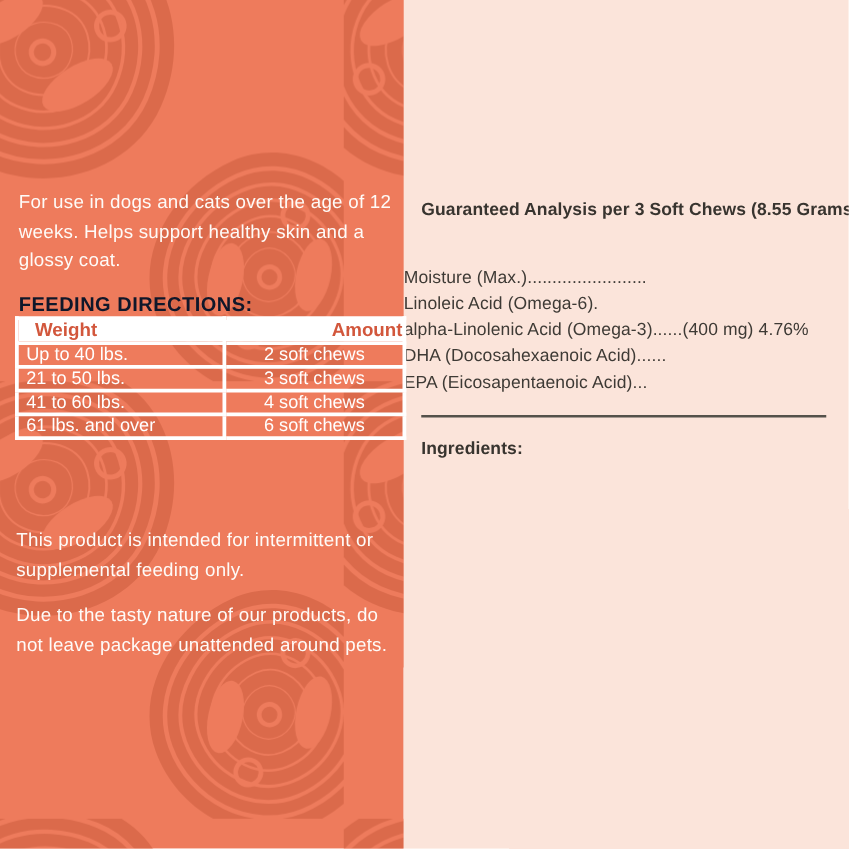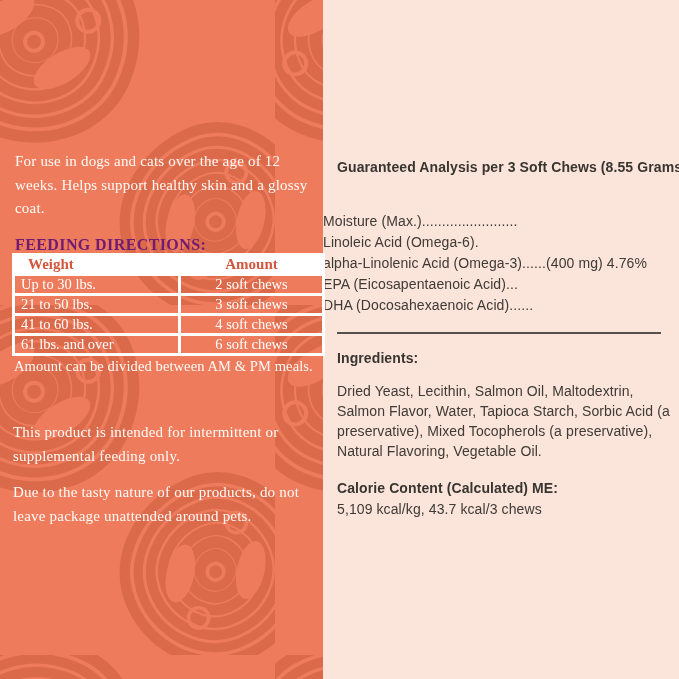--- a/index.html
+++ b/index.html
@@ -4,43 +4,42 @@
 <style>
   html,body{margin:0;padding:0;background:#fff;}
   .stage{
     position:relative;width:679px;height:679px;overflow:hidden;
     font-family:"Liberation Sans", sans-serif;
   }
   
   .left-panel{
     position:absolute;left:0;top:0;width:323px;height:534px;
     background:var(--panel-orange,#EE7B5C);
-    font-family:Liberation Serif, serif;
   }
   .left-panel svg.bg{position:absolute;left:0;top:0;}
   .left-content{position:absolute;left:0;top:0;width:100%;height:100%;z-index:1;}
   .intro-text{
     position:absolute;left:15px;top:150px;width:303px;
     color:#FEFBF8;font-size:15px;line-height:23.5px;letter-spacing:.2px;
   }
   .feeding-heading{
     position:absolute;left:15px;top:236px;
-    color:#701a75;font-size:16px;font-weight:bold;letter-spacing:.4px;white-space:nowrap;text-align:center;
+    color:#0f172a;font-size:16px;font-weight:bold;letter-spacing:.4px;white-space:nowrap;text-align:center;
   }
   .feed-table{
     position:absolute;left:12px;top:253px;width:291px;
     border-collapse:collapse;table-layout:fixed;
   }
   .feed-table th,.feed-table td{border:3px solid var(--white,#fff);overflow:hidden;}
   .feed-table th{
     background:var(--white,#fff);color:var(--table-header-text,#D2573C);
     font-weight:bold;font-size:15px;height:15px;padding:0;
   }
   .feed-table th.w{width:150px;text-align:left;padding-left:13px;}
-  .feed-table th.a{width:141px;text-align:center;}
+  .feed-table th.a{width:141px;text-align:right;}
   .feed-table td{color:#fff;font-size:14.5px;height:16px;padding:0;}
   .feed-table td.w{text-align:left;padding-left:6px;}
   .feed-table td.a{text-align:center;}
   .feeding-note{
     position:absolute;left:14px;top:358px;width:305px;
     color:#FEFBF8;font-size:14.5px;letter-spacing:.1px;white-space:nowrap;
   }
   .para{
     position:absolute;color:#FEFBF8;font-size:15px;line-height:23.5px;letter-spacing:.2px;
   }
@@ -115,59 +114,55 @@
 
       <table class="feed-table">
         <thead>
           <tr>
             <th class="w">Weight</th>
             <th class="a">Amount</th>
           </tr>
         </thead>
         <tbody>
           <tr>
-            <td class="w">Up to 30 lbs.</td>
+            <td class="w">Up to 40 lbs.</td>
             <td class="a">2 soft chews</td>
           </tr>
           <tr>
             <td class="w">21 to 50 lbs.</td>
             <td class="a">3 soft chews</td>
           </tr>
           <tr>
             <td class="w">41 to 60 lbs.</td>
             <td class="a">4 soft chews</td>
           </tr>
           <tr>
             <td class="w">61 lbs. and over</td>
             <td class="a">6 soft chews</td>
           </tr>
         </tbody>
       </table>
 
-      <div class="feeding-note">Amount can be divided between AM &amp; PM meals.</div>
 
       <div class="para p3">Due to the tasty nature of our products, do not leave package unattended around pets.</div>
 
       <div class="para p2">This product is intended for intermittent or supplemental feeding only.</div>
     </div>
   </div>
 
   <div class="right-panel">
     <div class="h ga-heading">Guaranteed Analysis per 3 Soft Chews (8.55 Grams):</div>
 
     <div class="ga-list">
       <div>Moisture (Max.)........................</div>
       <div>Linoleic Acid (Omega-6).</div>
       <div>alpha-Linolenic Acid (Omega-3)......(400 mg) 4.76%</div>
+      <div>DHA (Docosahexaenoic Acid)......</div>
       <div>EPA (Eicosapentaenoic Acid)...</div>
-      <div>DHA (Docosahexaenoic Acid)......</div>
     </div>
 
     <div class="divider"></div>
 
     <div class="h ing-heading">Ingredients:</div>
-    <div class="t ing-text">Dried Yeast, Lecithin, Salmon Oil, Maltodextrin, Salmon Flavor, Water, Tapioca Starch, Sorbic Acid (a preservative), Mixed Tocopherols (a preservative), Natural Flavoring, Vegetable Oil.</div>
 
-    <div class="h cal-heading">Calorie Content (Calculated) ME:</div>
-    <div class="t cal-text">5,109 kcal/kg, 43.7 kcal/3 chews</div>
   </div>
 
 </div>
 
 </body></html>

